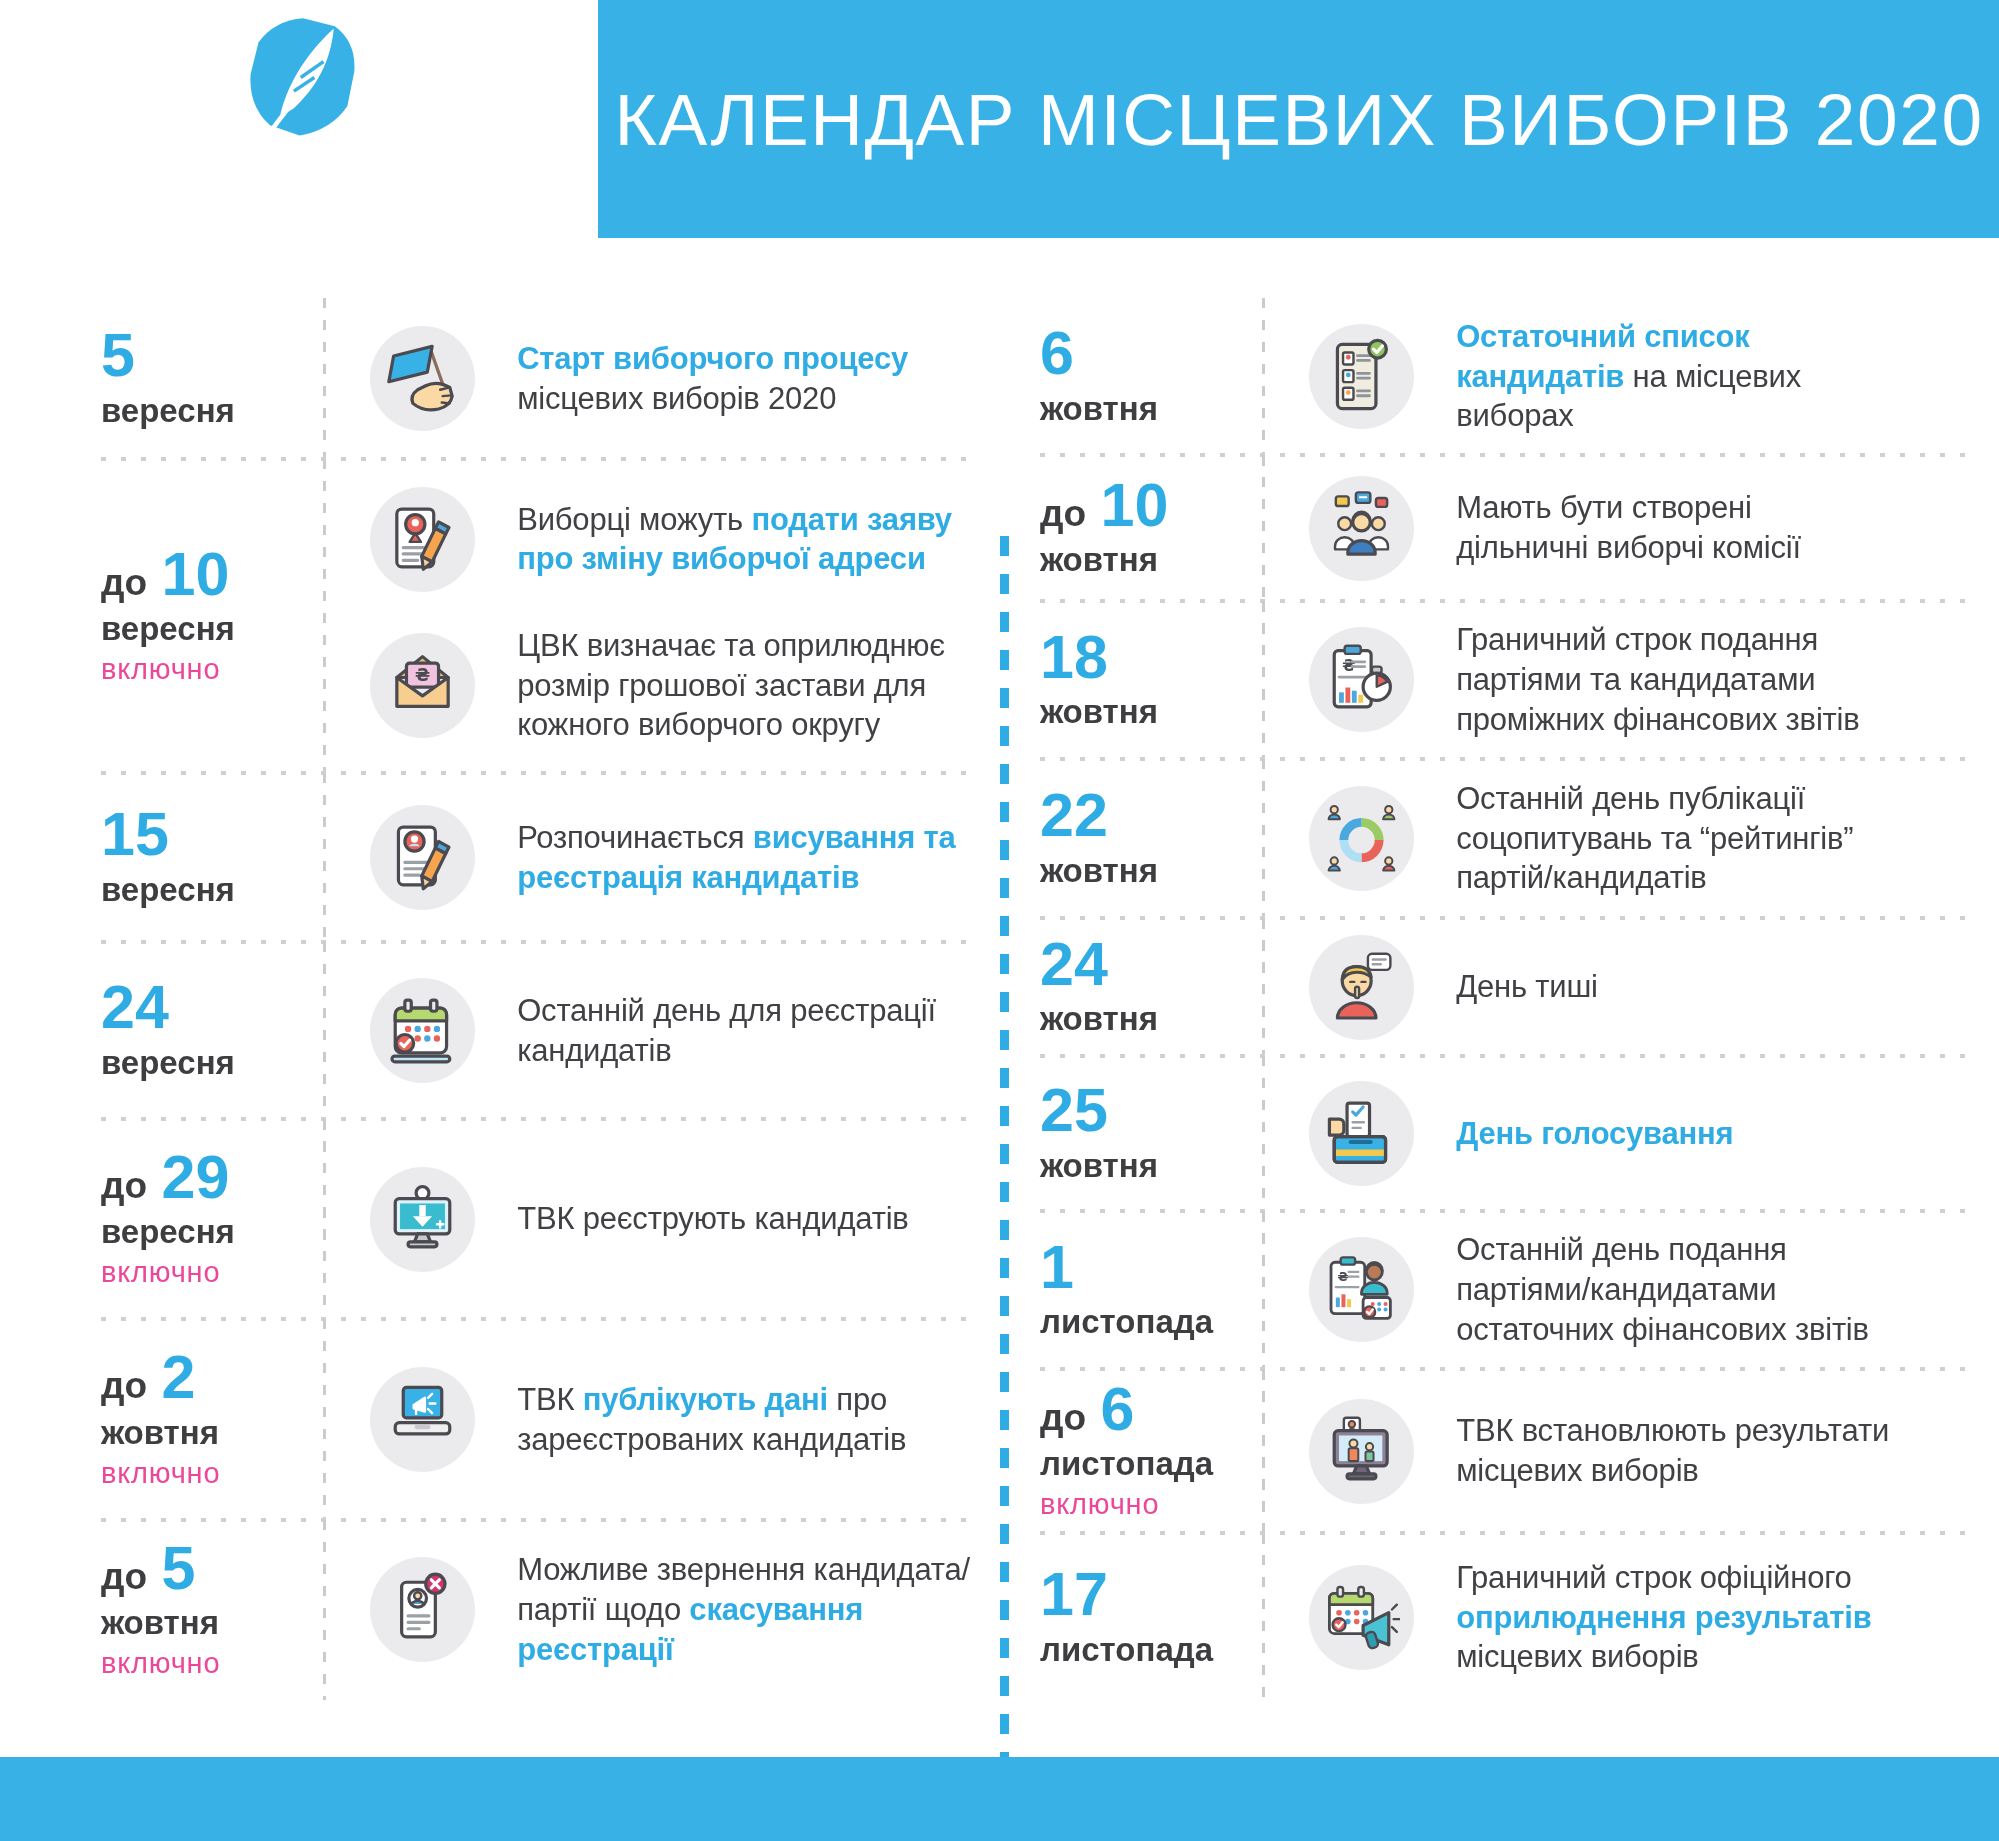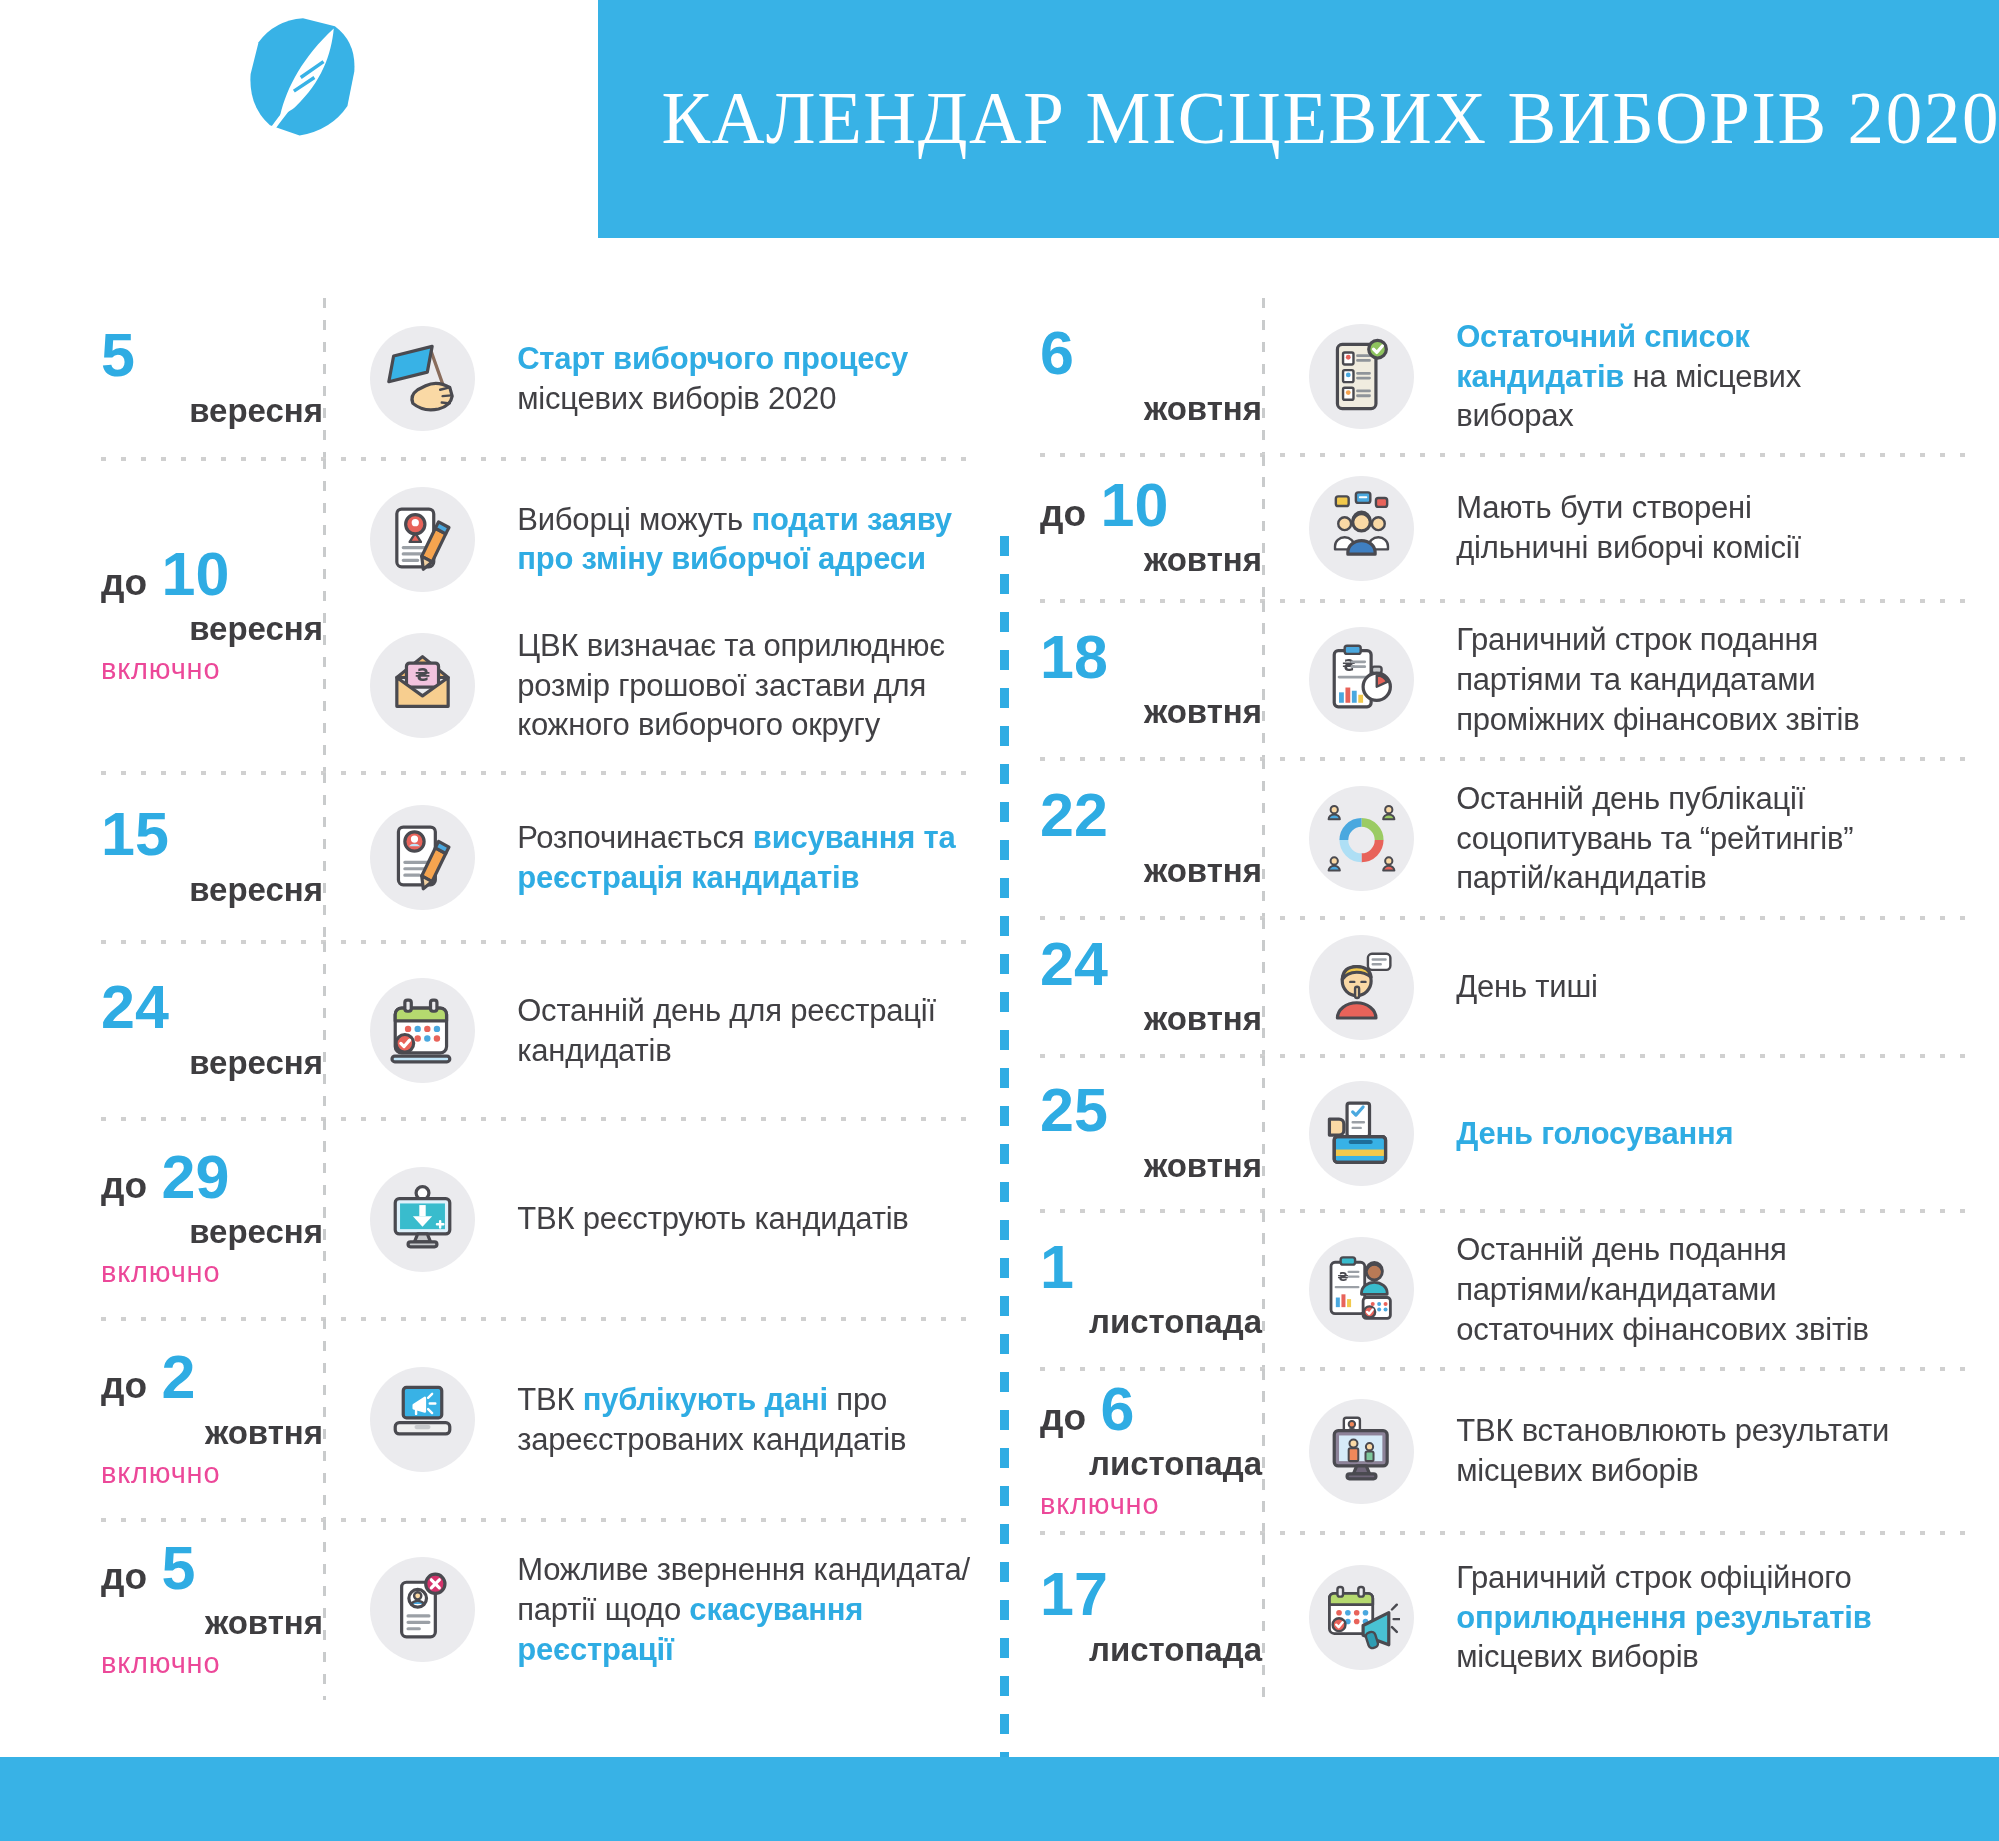--- a/index.html
+++ b/index.html
@@ -11,21 +11,21 @@
     --dotsep:#D0D0D0;
     --circle:#EBEBEE;
   }
   *{margin:0;padding:0;box-sizing:border-box;}
   html,body{background:#ffffff;}
   body{font-family:"Liberation Sans","DejaVu Sans",sans-serif;}
   .page{position:relative;width:2000px;height:1841px;background:#fff;overflow:hidden;}
 
   
   .banner{position:absolute;left:598px;top:0;right:0;height:238px;background:var(--banner);
-          display:flex;align-items:center;justify-content:flex-end;font-family:Liberation Serif, serif;}
+          display:flex;align-items:center;justify-content:center;}
   .banner-title{color:#fff;font-size:73px;font-weight:400;letter-spacing:1.6px;white-space:nowrap;}
   .logo-block{position:absolute;left:101px;top:16px;width:403px;text-align:center;}
   .logo-mark{width:114px;height:123px;display:inline-block;}
   .logo-name{margin-top:24px;font-size:34px;line-height:1.19;font-weight:700;color:var(--dark2);letter-spacing:2.4px;white-space:nowrap;}
 
   
   .main{position:absolute;top:238px;left:0;right:0;bottom:84px;display:flex;overflow:hidden;}
   .col{display:flex;flex-direction:column;padding-top:60px;}
   .col-left{width:1004px;padding-left:101px;}
   .col-right{flex:1;padding-left:36px;}
@@ -34,21 +34,21 @@
 
   .row{position:relative;display:flex;align-items:center;}
   .row .hsep{position:absolute;bottom:-2.4px;left:0;right:28px;height:4.8px;
       background:repeating-linear-gradient(to right,var(--dotsep) 0 4.8px,transparent 4.8px 20px);}
 
   .date-cell{flex:0 0 222px;}
   .date-line{display:flex;align-items:baseline;gap:14.5px;}
   .date-prefix{font-size:37px;font-weight:700;color:var(--dark2);}
   .date-prefix:empty{display:none;}
   .date-number{font-size:61px;font-weight:700;color:var(--accent);line-height:0.95;}
-  .date-month{font-size:33px;font-weight:700;color:var(--dark2);margin-top:6.4px;text-align:right;}
+  .date-month{font-size:33px;font-weight:700;color:var(--dark2);margin-top:6.4px;}
   .date-suffix{font-size:29px;font-weight:400;color:#ec4899;margin-top:4.8px;letter-spacing:0.8px;}
   .date-suffix:empty{display:none;}
 
   .vline{flex:0 0 3.2px;align-self:stretch;
       background:repeating-linear-gradient(to bottom,var(--graydash) 0 10.5px,transparent 10.5px 22px);}
 
   .content-cell{flex:1;display:flex;flex-direction:column;justify-content:center;gap:34px;padding-left:44px;}
   .event-item{display:flex;align-items:center;gap:42px;}
   .icon-circle{flex:0 0 105px;width:105px;height:105px;border-radius:50%;background:var(--circle);
       display:flex;align-items:center;justify-content:center;}

